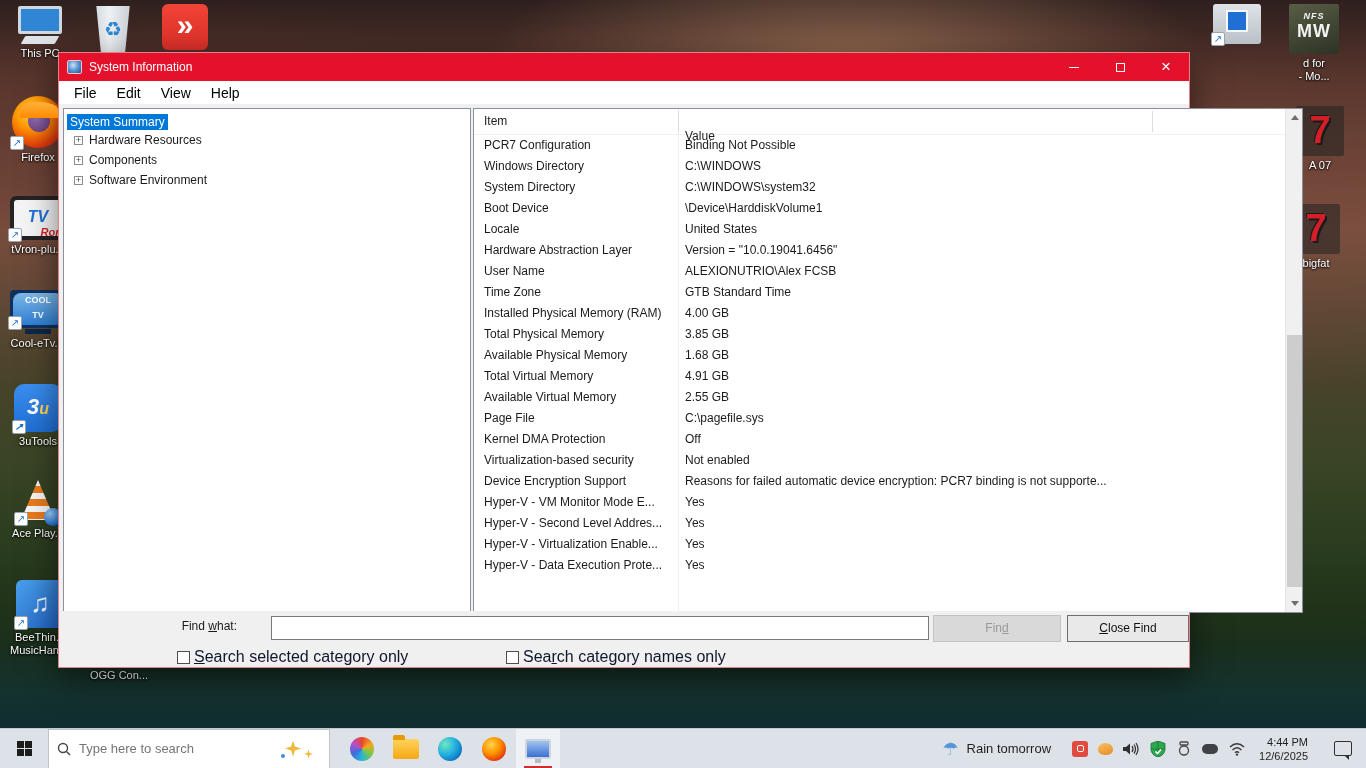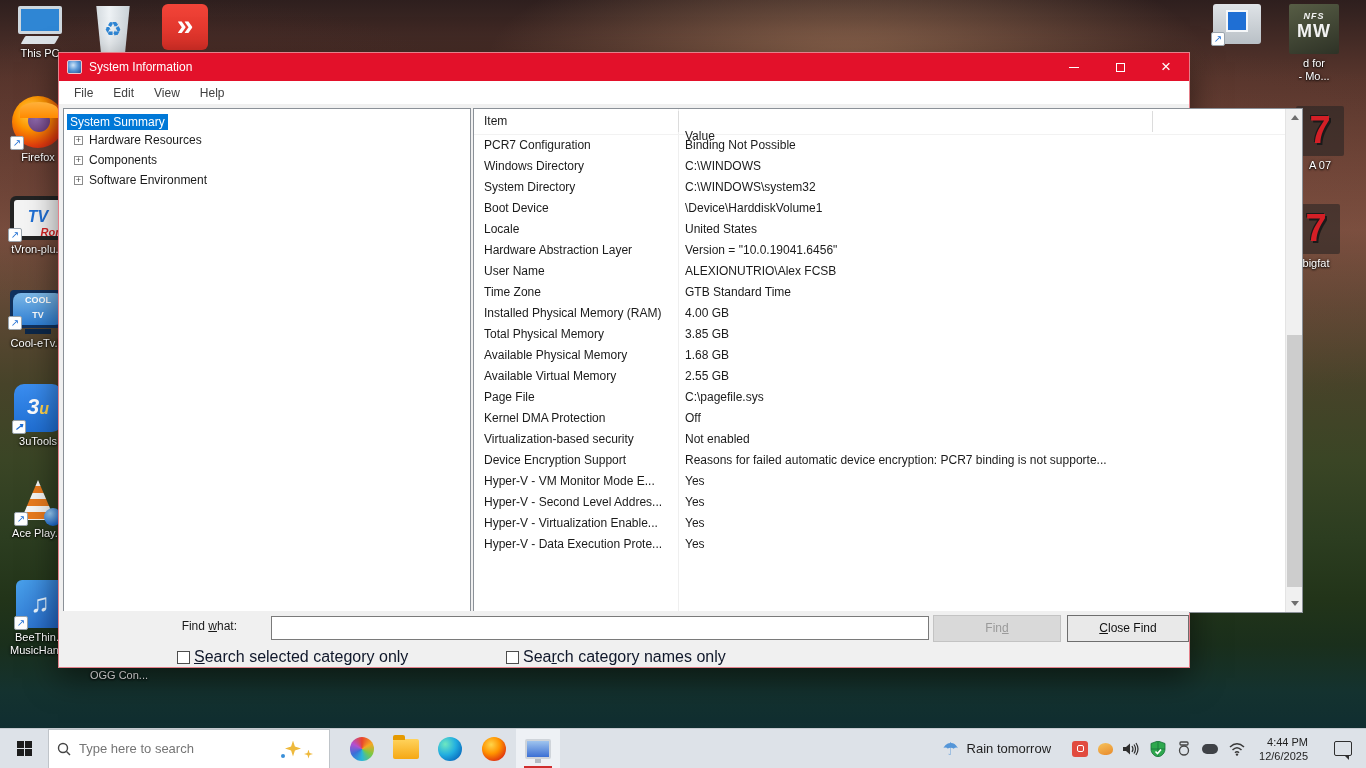--- a/index.html
+++ b/index.html
@@ -91,21 +91,21 @@
   .titlebar { position:relative; height:28px; background:#e3112a; display:flex; align-items:center; padding-left:8px; }
   .titlebar .wicon { width:15px; height:14px; border-radius:2px; margin-right:7px;
     background:radial-gradient(circle at 40% 35%, #cfe4f7 0%, #5e9ad8 45%, #1f4f94 100%); border:1px solid #f0c5ca; }
   .titlebar .wtitle { color:#fff; font-size:12px; }
   .wcontrols { position:absolute; right:0; top:0; height:28px; display:flex; }
   .wbtn { width:46px; height:28px; color:#fff; display:flex; align-items:center; justify-content:center; font-size:13px; }
   .wbtn .maxbox { width:9px; height:9px; border:1px solid #fff; }
   .wbtn .minbar { width:10px; height:1px; background:#fff; }
 
   .menubar { height:23px; background:#fff; display:flex; align-items:center; padding-left:5px; }
-  .menubar span { font-size:12px; color:#404040; padding:8px 10px; }
+  .menubar span { font-size:14px; color:#000000; padding:8px 10px; }
 
   .pane { position:absolute; background:#fff; border:1px solid #8b9198; top:55px; height:505px; }
   #tree-pane { left:4px; width:408px; padding:3px 0 0 3px; }
   #list-pane { left:414px; width:830px; }
 
   .tree-sel { display:inline-block; background:#0078d7; color:#fff; font-size:12px; padding:1px 3px; }
   .tree-item { display:flex; align-items:center; height:20px; font-size:12px; color:#1a1a1a; margin-left:7px; }
   .expander { width:9px; height:9px; border:1px solid #8c8c8c; background:#fff; color:#444; font-size:9px;
     line-height:7px; text-align:center; margin-right:6px; }
 
@@ -382,20 +382,24 @@
           <div class="lv-row">
             <span class="c1">Total Physical Memory</span>
             <span class="c2">3.85 GB</span>
           </div>
 
           <div class="lv-row">
             <span class="c1">Available Physical Memory</span>
             <span class="c2">1.68 GB</span>
           </div>
 
+          <div class="lv-row">
+            <span class="c1">Total Virtual Memory</span>
+            <span class="c2">4.91 GB</span>
+          </div>
 
           <div class="lv-row">
             <span class="c1">Available Virtual Memory</span>
             <span class="c2">2.55 GB</span>
           </div>
 
 
           <div class="lv-row">
             <span class="c1">Page File</span>
             <span class="c2">C:\pagefile.sys</span>

